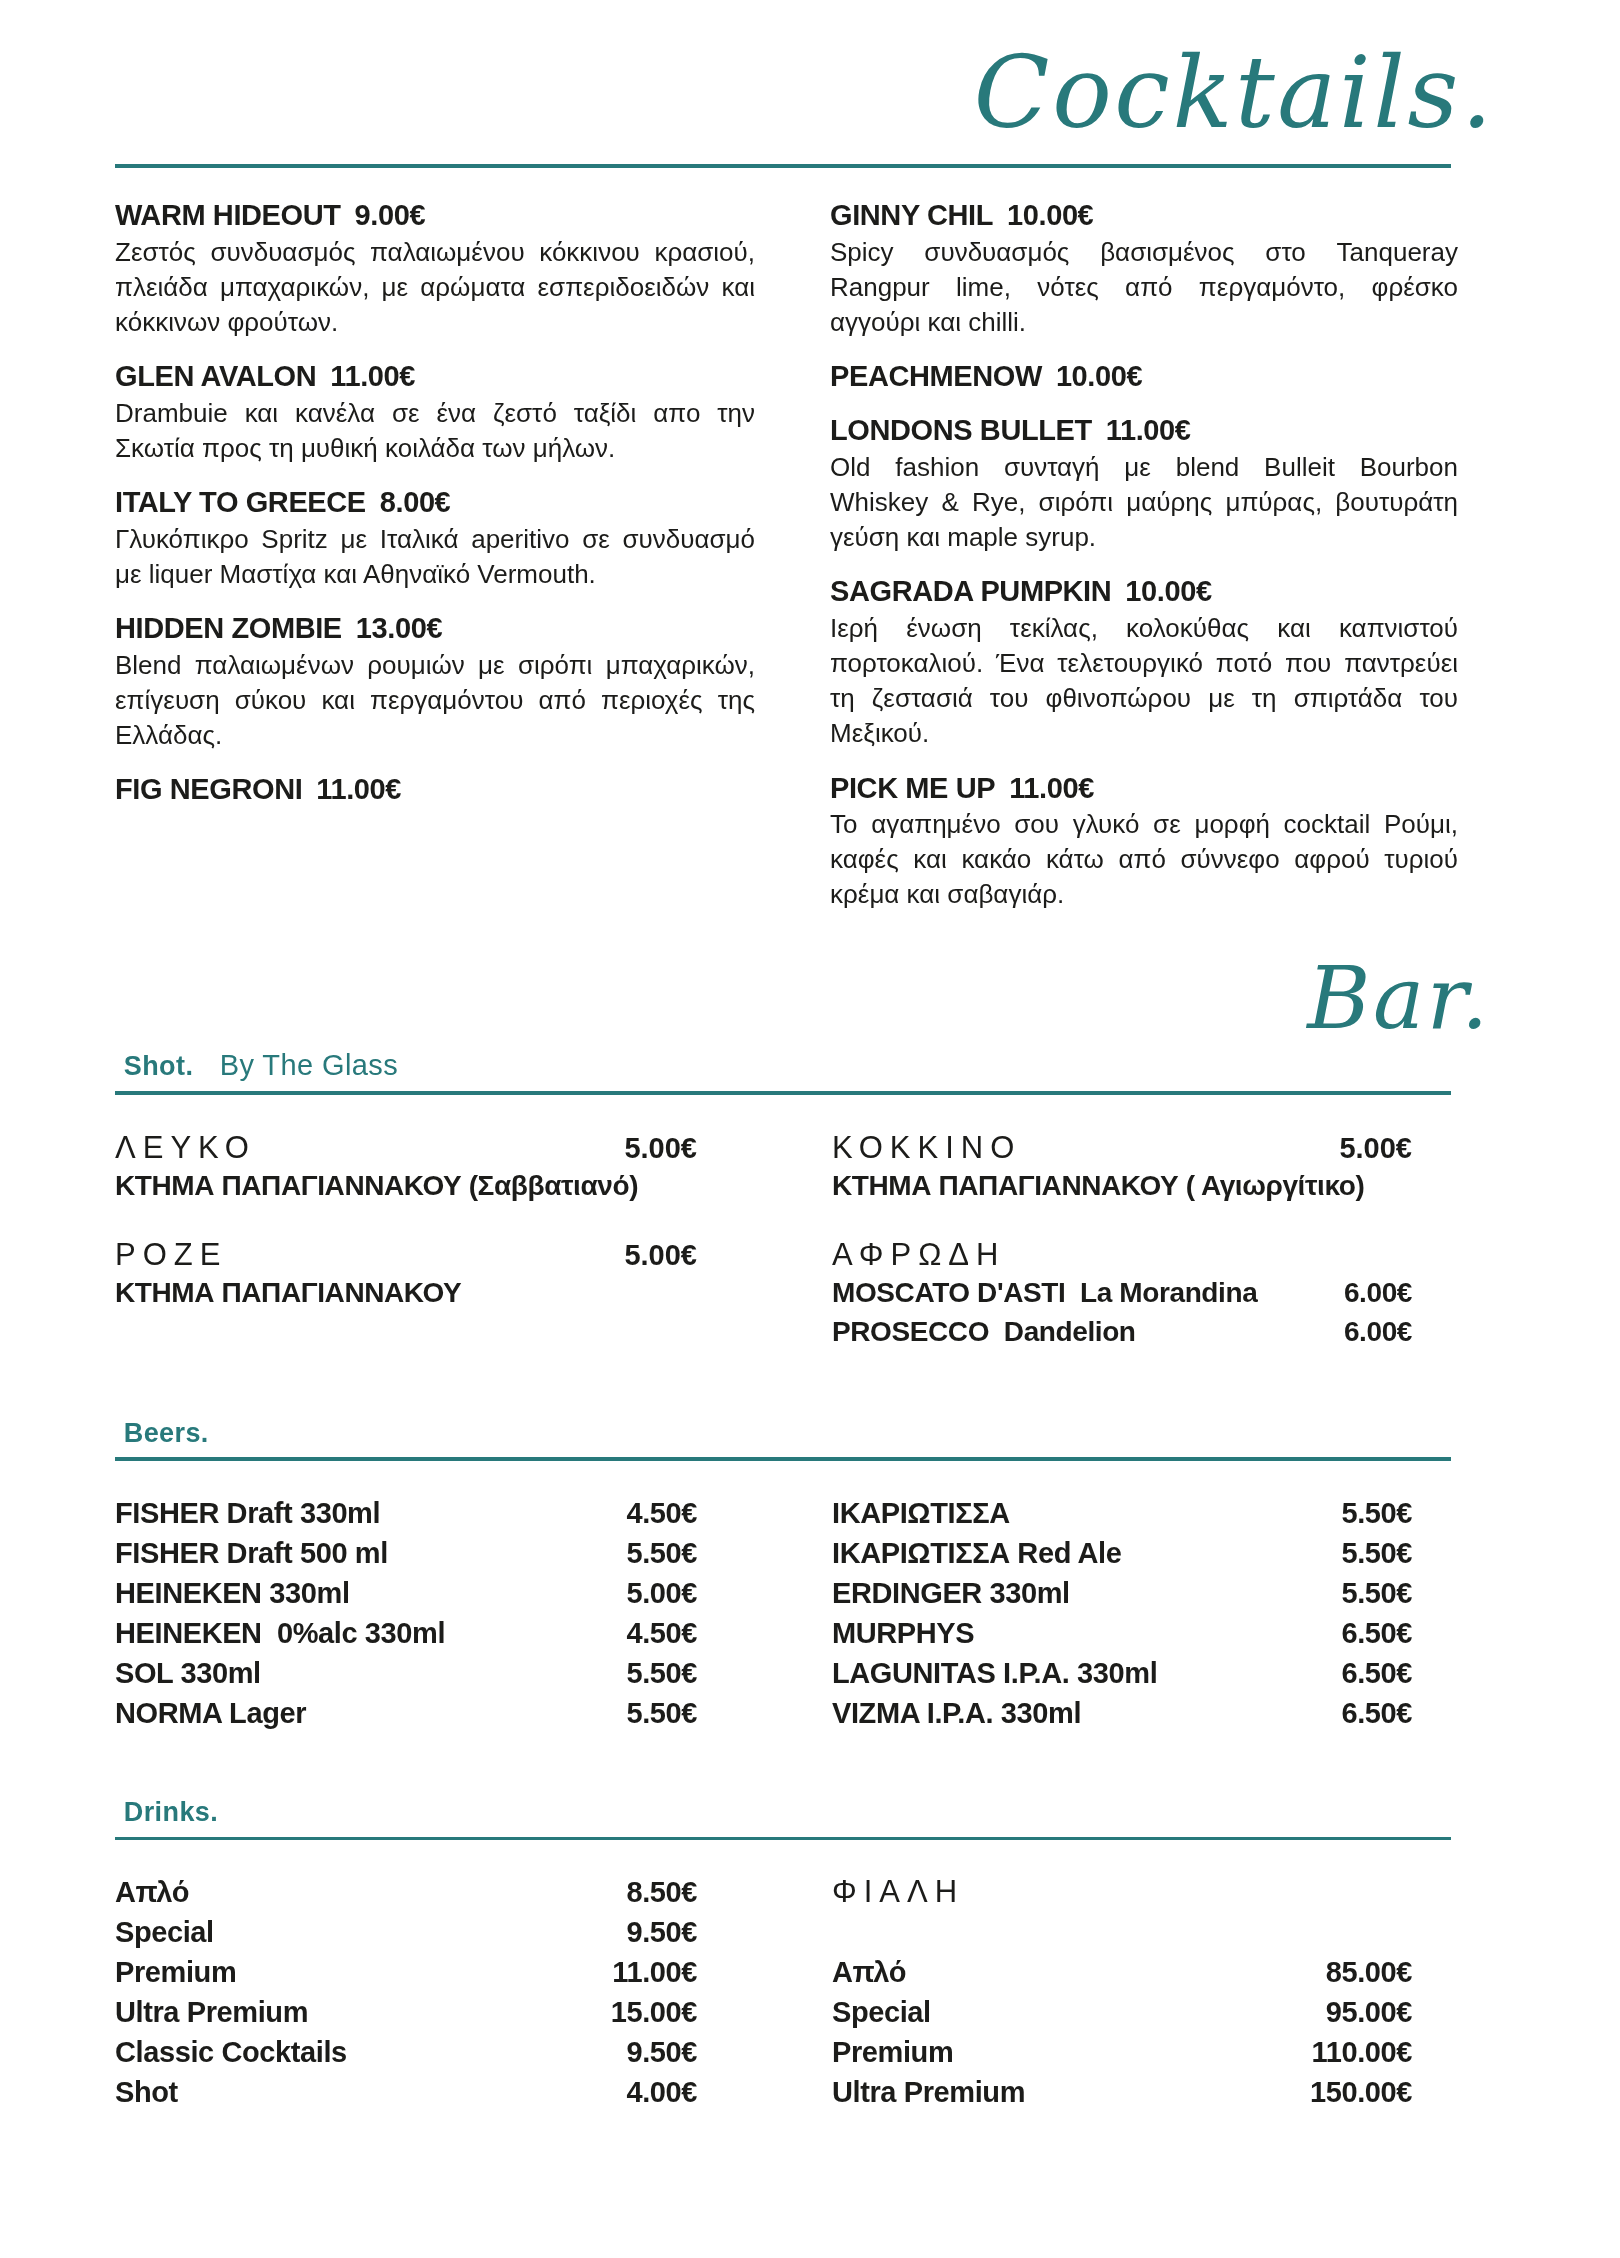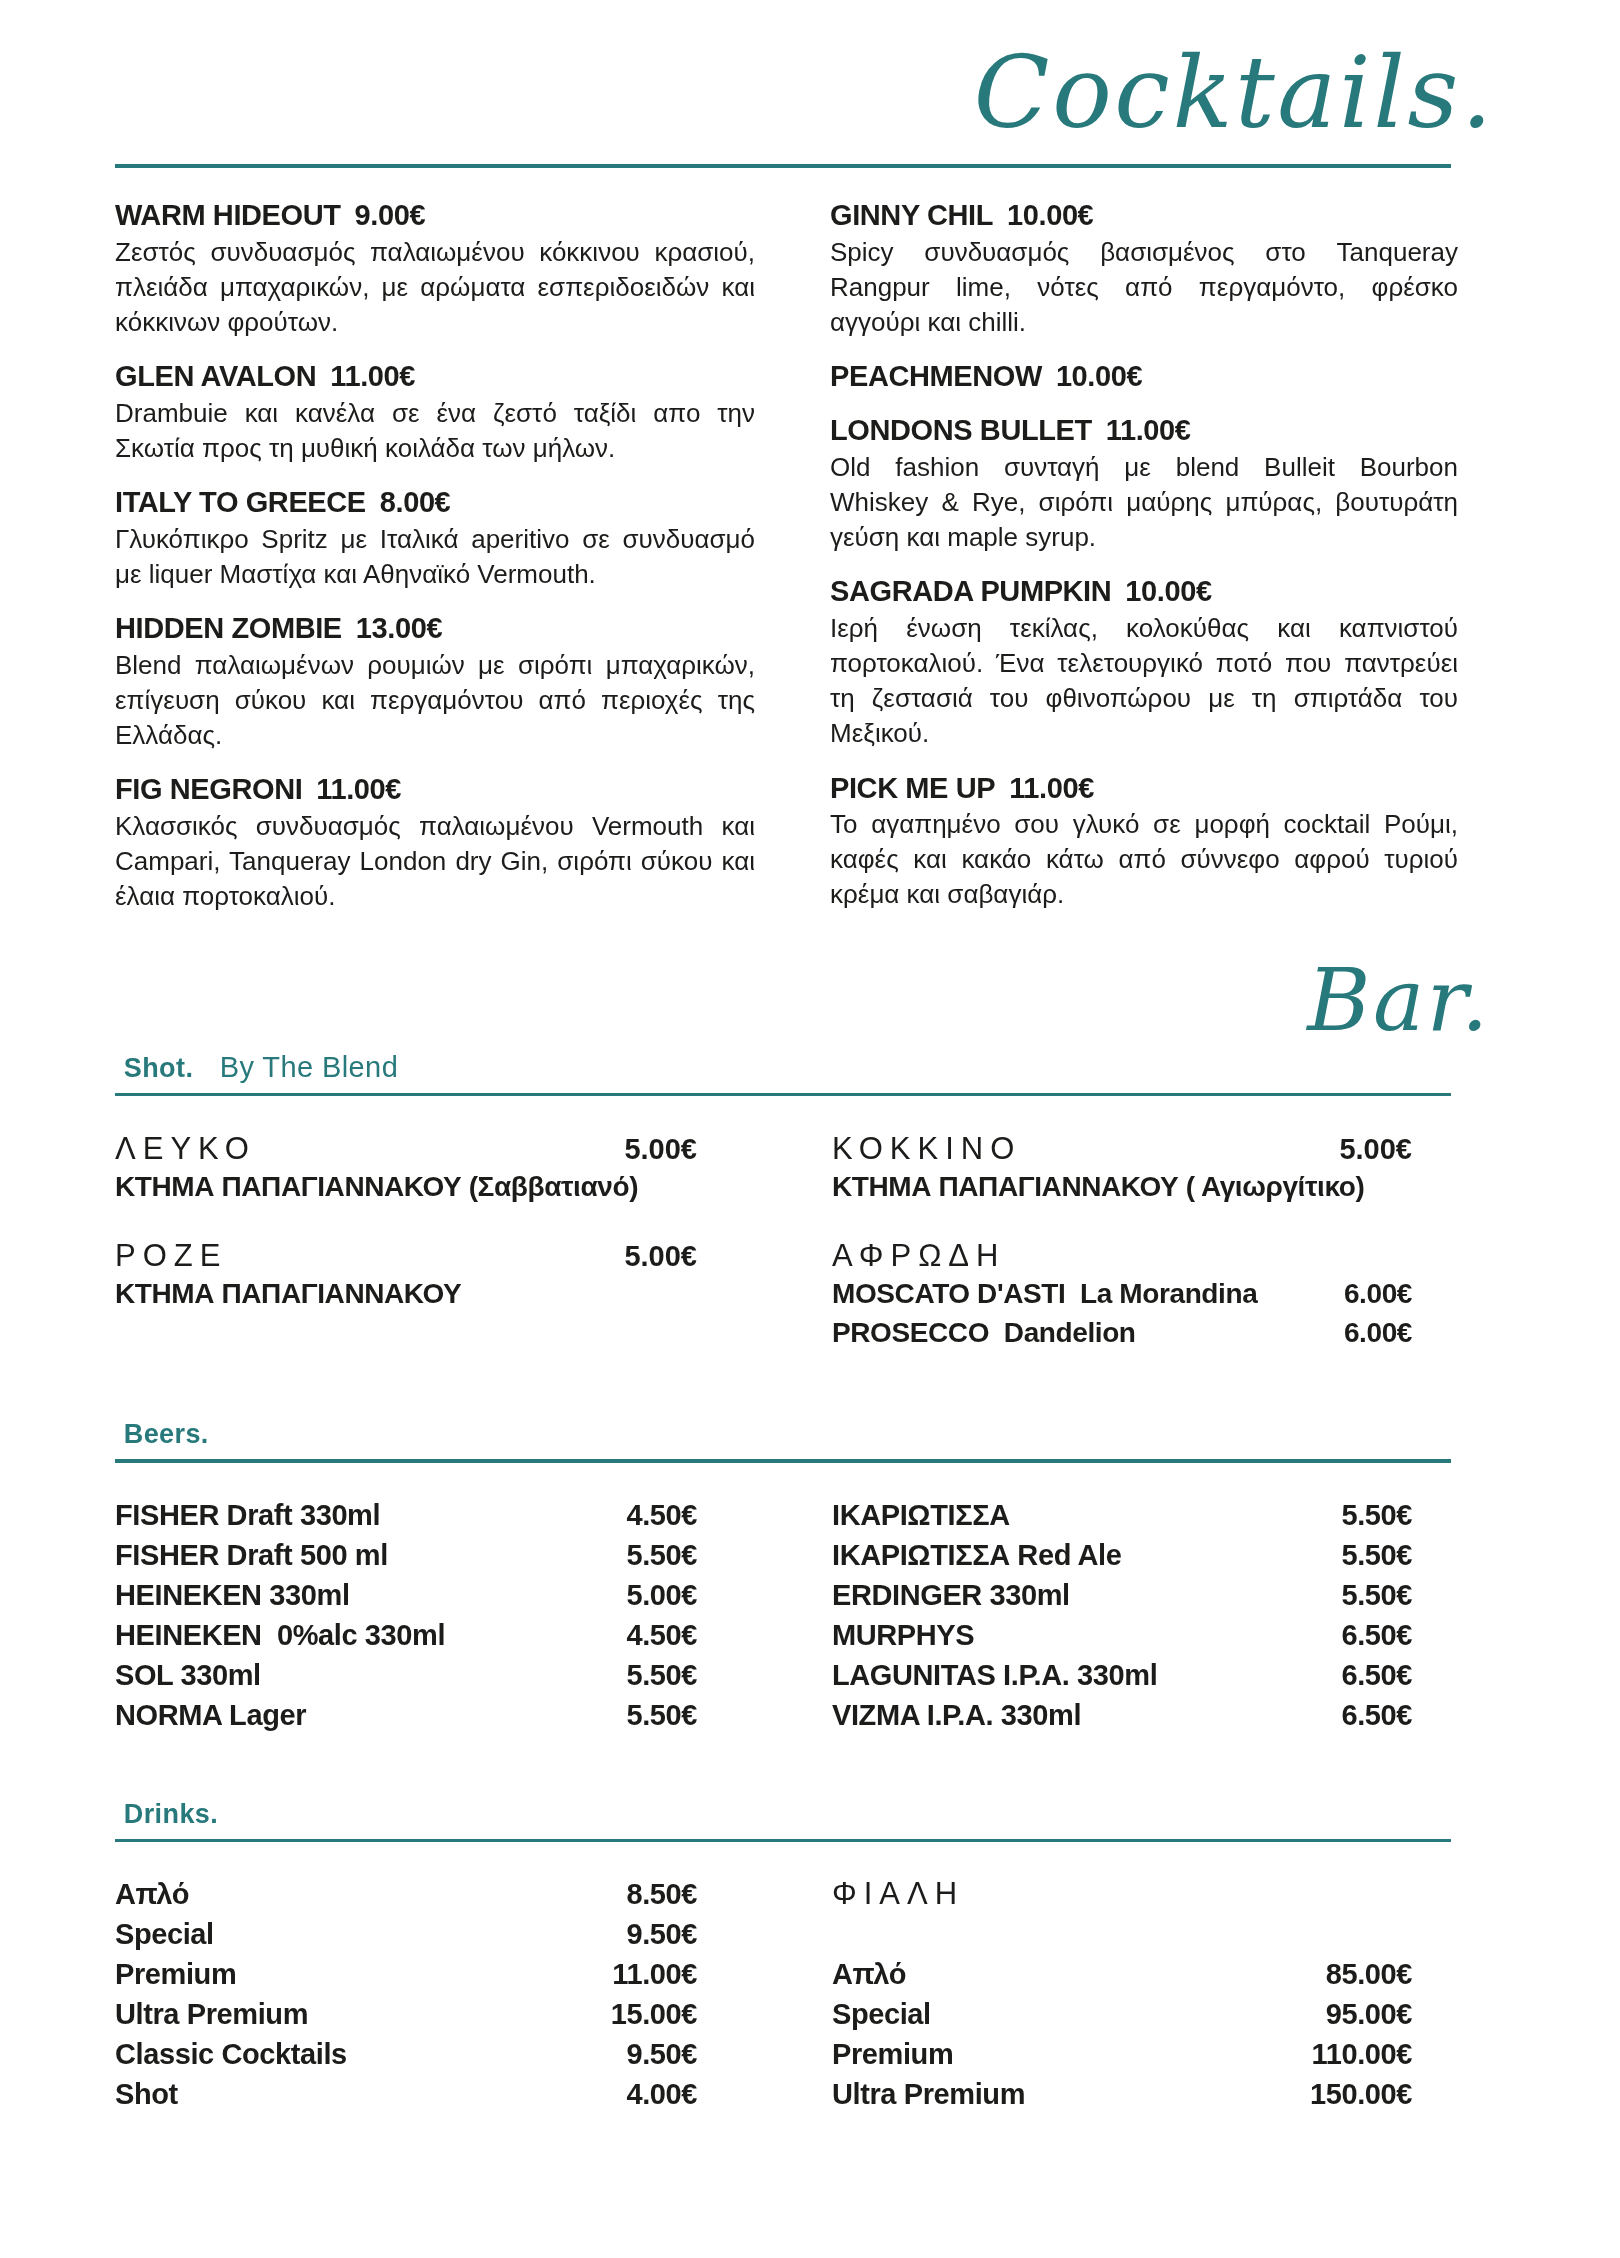--- a/index.html
+++ b/index.html
@@ -116,21 +116,20 @@
         <p class="c-desc">Γλυκόπικρο Spritz με Ιταλικά aperitivo σε συνδυασμό με liquer Μαστίχα και Αθηναϊκό Vermouth.</p>
       </article>
 
       <article class="c-item">
         <h3 class="c-head"><span>HIDDEN ZOMBIE</span><span class="c-price">13.00€</span></h3>
         <p class="c-desc">Blend παλαιωμένων ρουμιών με σιρόπι μπαχαρικών, επίγευση σύκου και περγαμόντου από περιοχές της Ελλάδας.</p>
       </article>
 
       <article class="c-item">
         <h3 class="c-head"><span>FIG NEGRONI</span><span class="c-price">11.00€</span></h3>
-        <p class="c-desc">Κλασσικός συνδυασμός παλαιωμένου Vermouth και Campari, Tanqueray London dry Gin, σιρόπι σύκου και έλαια πορτοκαλιού.</p>
       </article>
 
     </div>
     <div class="col">
 
       <article class="c-item">
         <h3 class="c-head"><span>GINNY CHIL</span><span class="c-price">10.00€</span></h3>
         <p class="c-desc">Spicy συνδυασμός βασισμένος στο Tanqueray Rangpur lime, νότες από περγαμόντο, φρέσκο αγγούρι και chilli.</p>
       </article>
 
@@ -154,21 +153,21 @@
       </article>
 
     </div>
   </section>
 
   <div class="script bar">Bar.</div>
 
   <section class="wine-band">
     <div class="band-head">
       <span class="band-title">Shot.</span>
-      <span class="band-sub">By The Blend</span>
+      <span class="band-sub">By The Glass</span>
     </div>
     <div class="rule"></div>
     <div class="band-grid">
       <div class="col">
 
         <div class="w-item">
           <div class="w-title-row">
             <span class="w-title">ΛΕΥΚΟ</span>
             <span class="w-price">5.00€</span>
           </div>

